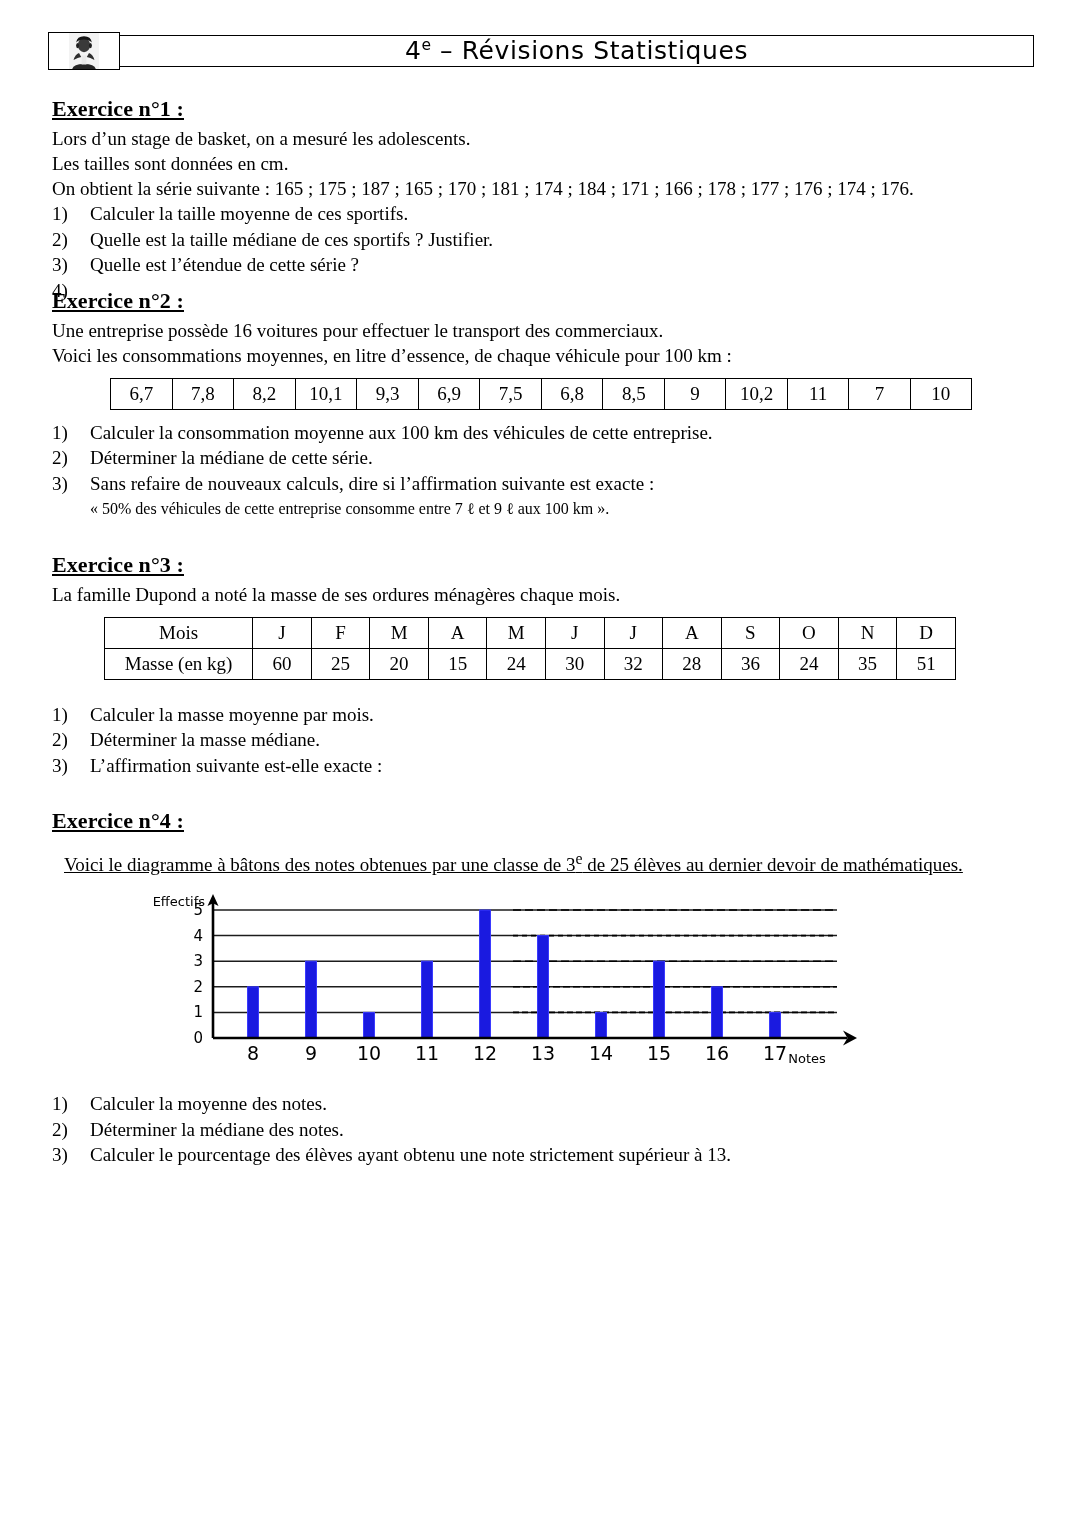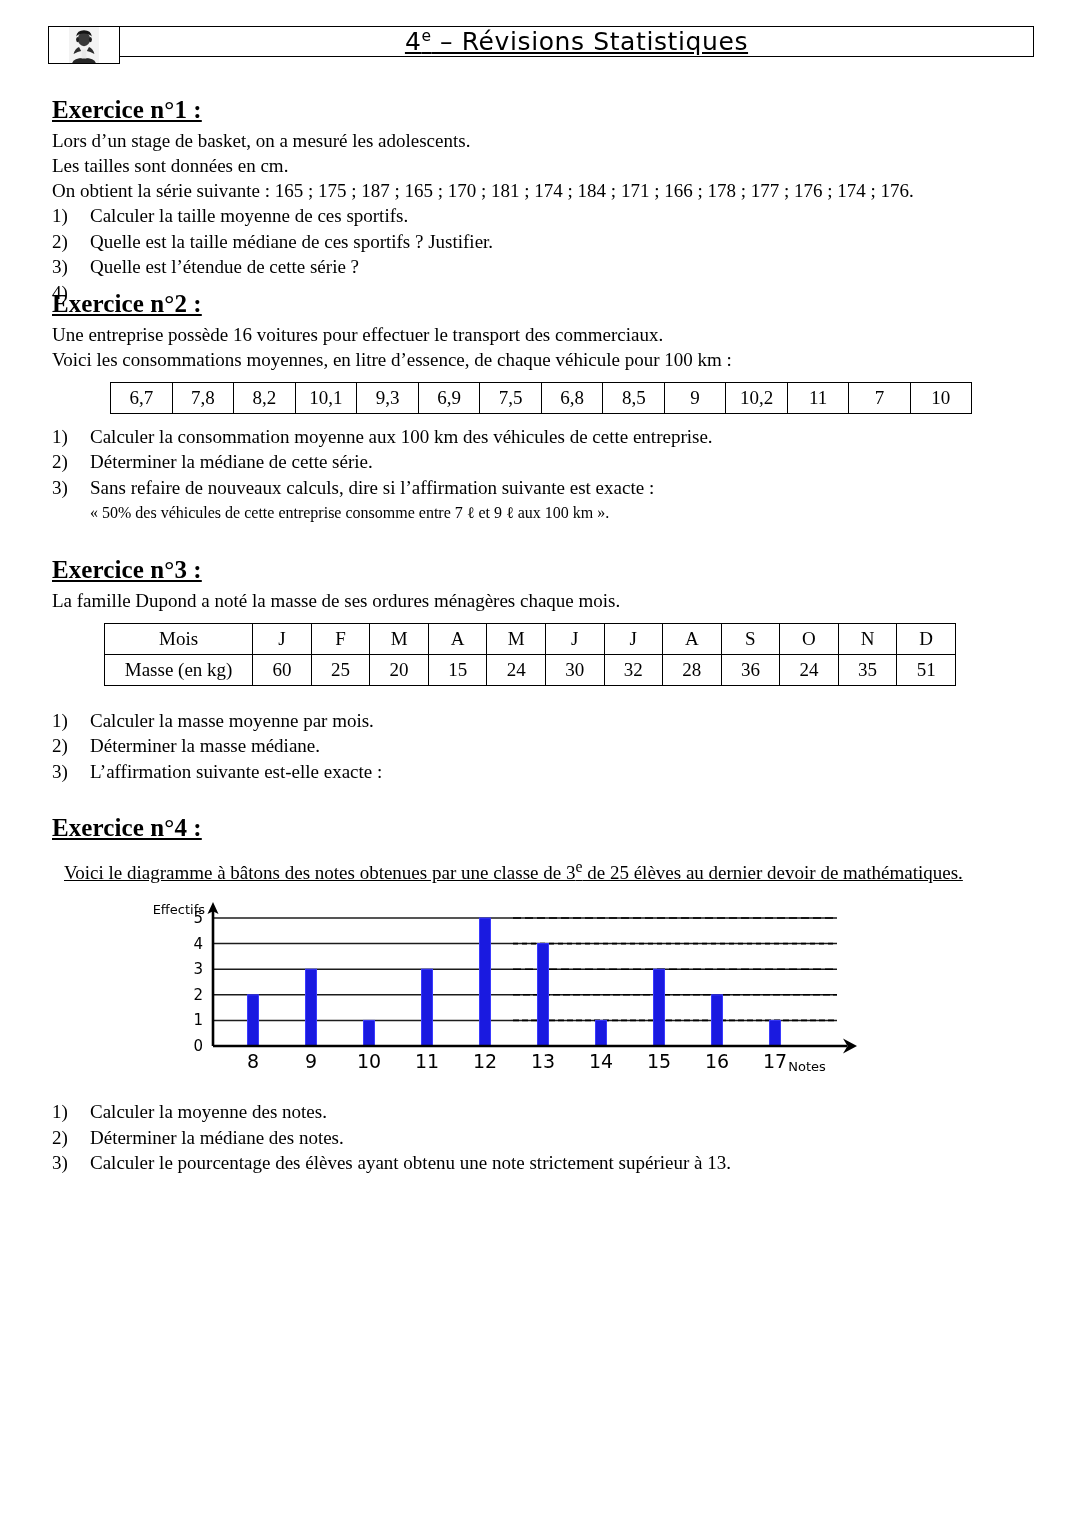--- a/index.html
+++ b/index.html
@@ -17,22 +17,21 @@
   }
 
   
   .header {
     position: absolute;
     left: 48px;
     top: 26px;
     width: 986px;
     height: 50px;
     display: flex;
-    align-items: flex-start;
-    text-decoration: underline;
+    align-items: center;
   }
   .header-logo-box {
     width: 72px;
     border: 1.5px solid #000;
     box-sizing: border-box;
     display: flex;
     align-items: center;
     justify-content: center;
     background: #fff;
   }
@@ -65,21 +64,21 @@
   }
 
   
   .content {
     position: absolute;
     left: 52px;
     top: 96px;
     width: 995px;
   }
   .ex-title {
-    font-size: 25px;
+    font-size: 22px;
     font-weight: bold;
     text-decoration: underline;
     margin: 0 0 4px 0;
     letter-spacing: 0.1px;
   }
   .line {
     font-size: 19px;
     line-height: 25px;
     margin: 0;
     white-space: nowrap;

